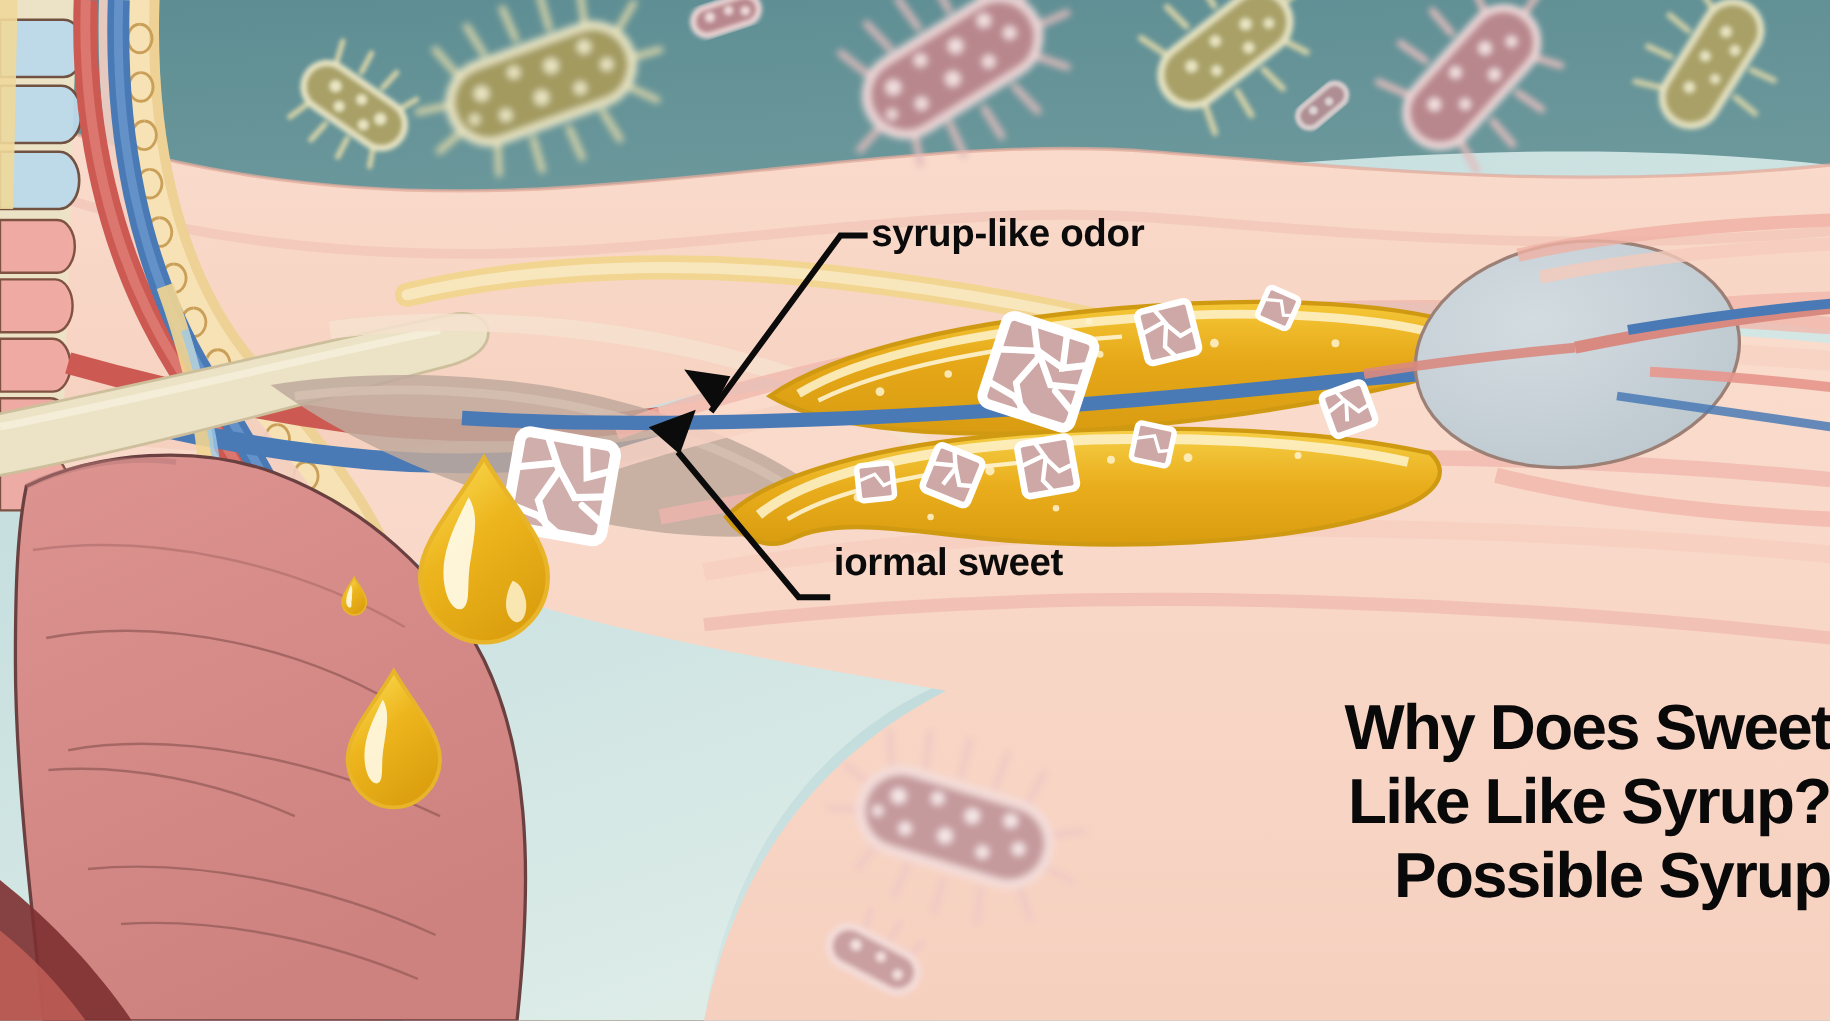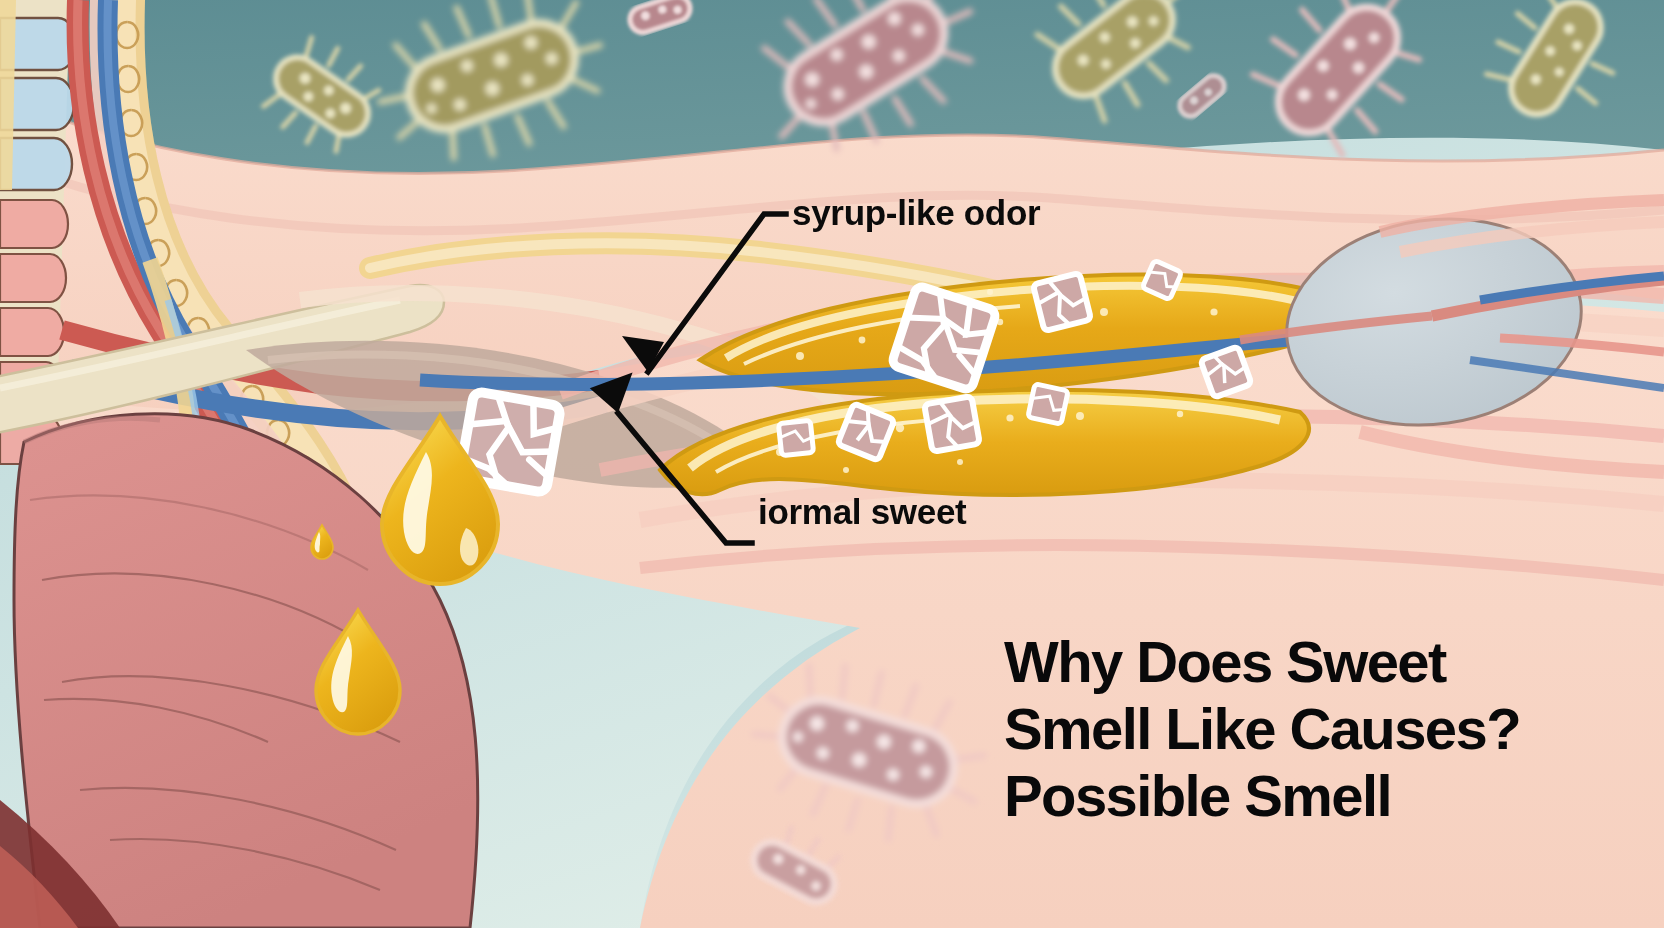--- a/index.html
+++ b/index.html
@@ -10,21 +10,21 @@
   }
   #stage svg.layer{position:absolute;left:0;top:0;width:1664px;height:928px;}
   .anno{position:absolute;white-space:nowrap;color:#0b0b0b;font-weight:700;}
   .label-syrup{left:792px;top:193px;font-size:35px;letter-spacing:-0.3px;}
   .label-normal{left:758px;top:492px;font-size:35px;letter-spacing:-0.3px;}
   .title{
     position:absolute;left:1004px;top:628px;width:660px;
     font-size:58px;line-height:67px;font-weight:800;color:#09090a;
     letter-spacing:-1.6px;
   }
-  .title span{display:block;}
+  .title span{display:block;text-align:right;}
 </style>
 </head>
 <body>
 
 <div id="stage">
 
   <svg class="layer" viewBox="0 0 1664 928" preserveAspectRatio="none">
     <defs>
       <linearGradient id="gTealTop" x1="0" y1="0" x2="0.35" y2="1">
         <stop offset="0" stop-color="#5d8d93"></stop>
@@ -538,17 +538,17 @@
     <path d="M648,372 L622,336 L664,342 Z" fill="#0b0b0b"></path>
     <path d="M618,413 L600,452 L644,440 Z" fill="#0b0b0b" transform="rotate(175 618 413)"></path>
   </svg>
 
   <div class="anno label-syrup">syrup-like odor</div>
 
   <div class="anno label-normal">iormal sweet</div>
 
   <div class="title">
     <span>Why Does Sweet</span>
-    <span>Smell Like Causes?</span>
-    <span>Possible Smell</span>
+    <span>Like Like Syrup?</span>
+    <span>Possible Syrup</span>
   </div>
 
 </div>
 
 </body></html>

